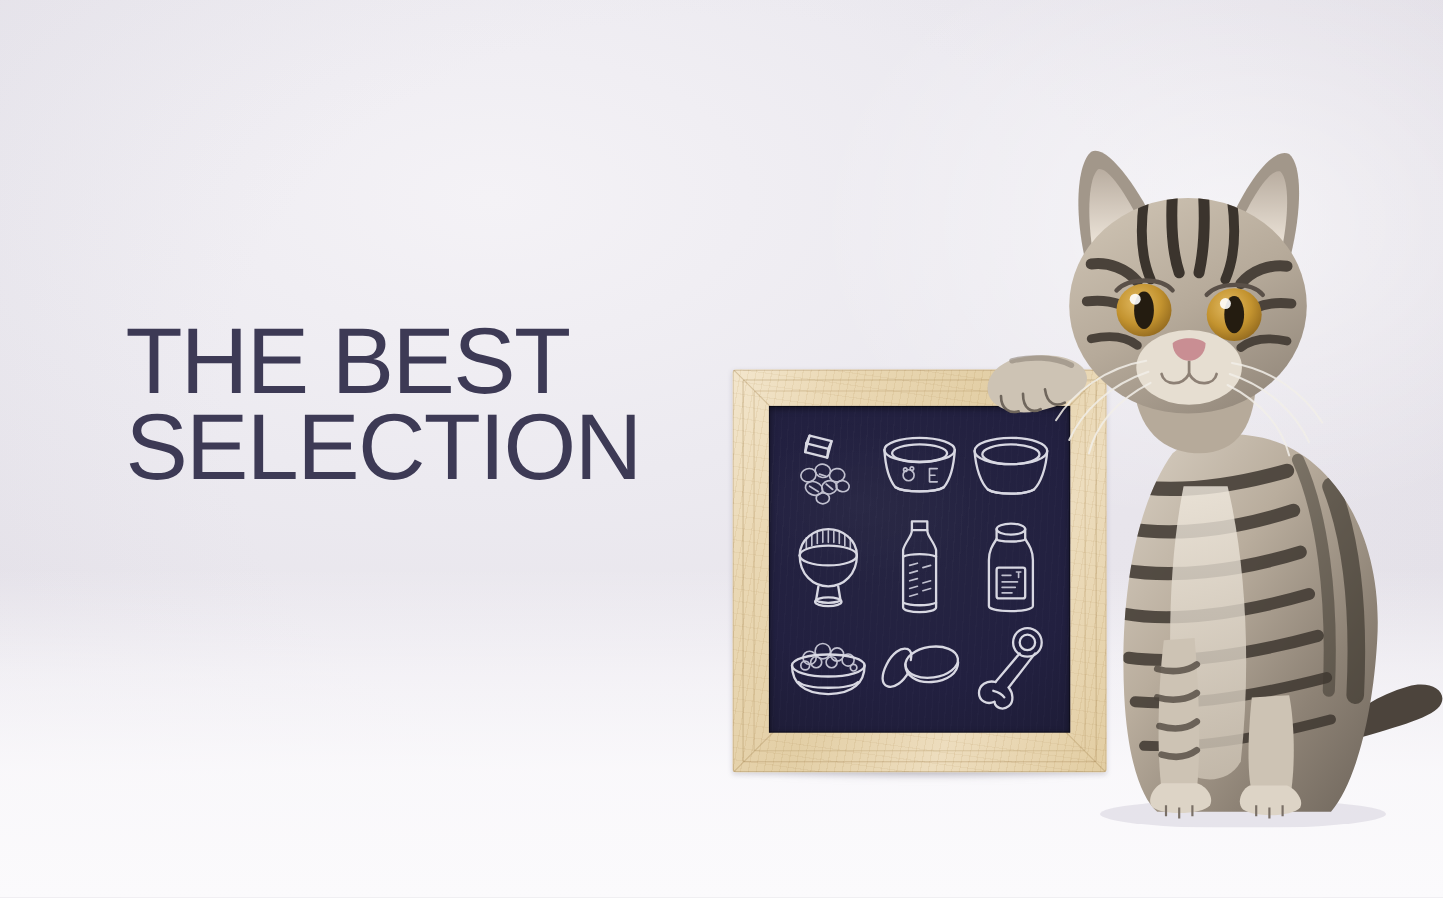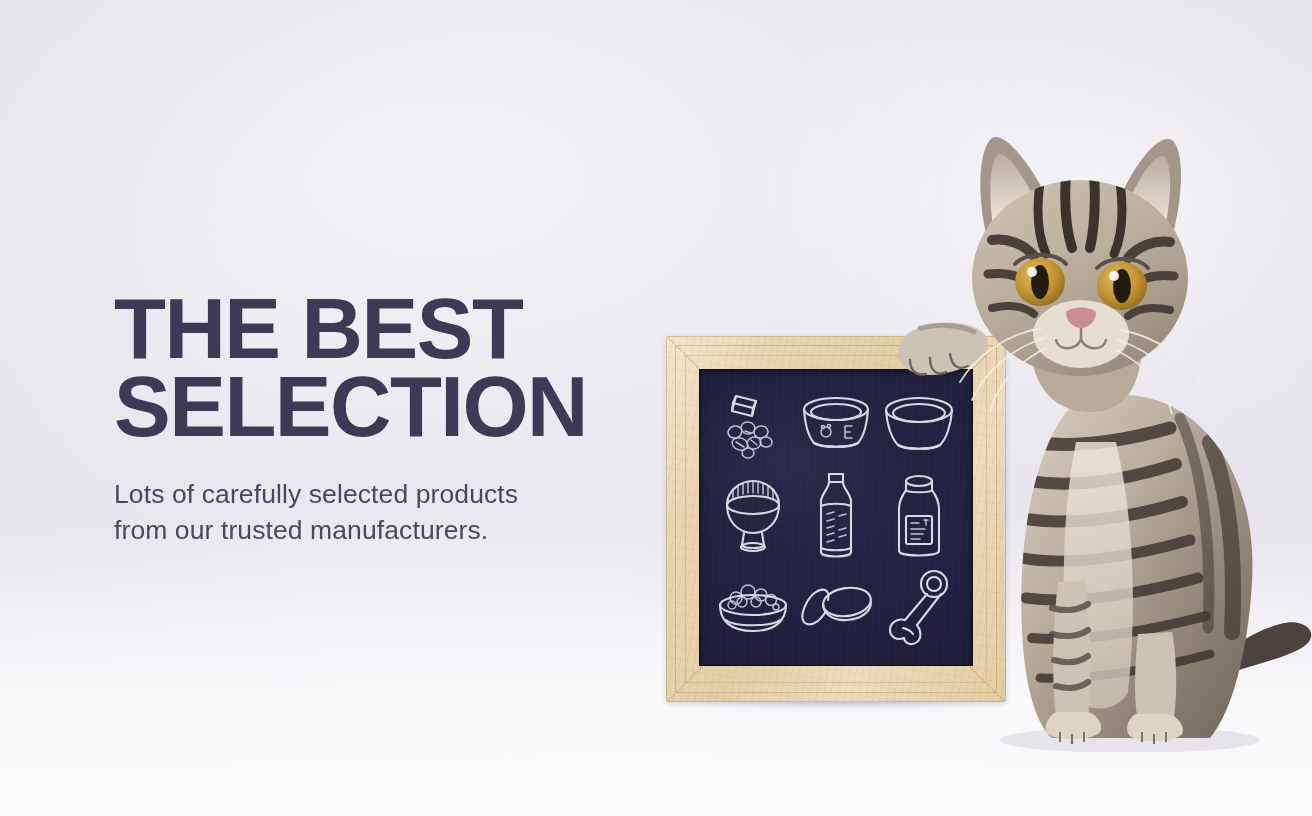--- a/index.html
+++ b/index.html
@@ -29,21 +29,21 @@
   .bg-sheen {
     position:absolute; left:55%; top:-10%; width:60%; height:70%;
     background: radial-gradient(ellipse at center, rgba(255,255,255,.55) 0%, rgba(255,255,255,0) 68%);
   }
 
   
   .copy { position:absolute; left:114px; top:290px; width:540px; }
   .headline {
     font-size:85px;
     line-height:.92;
-    font-weight:bold;
+    font-weight:normal;
     letter-spacing:-1.5px;
     color:#3d3a55;
     white-space:pre-line;
   }
   .subcopy {
     margin-top:30px;
     font-size:26.5px;
     line-height:1.36;
     font-weight:400;
     color:#4a4760;
@@ -138,22 +138,20 @@
 
 <div class="banner">
 
   <div class="bg-vignette"></div>
   <div class="bg-sheen"></div>
   <div class="bg-floor"></div>
 
   <div class="copy">
     <div class="headline">THE BEST
 SELECTION</div>
-    <div class="subcopy">Lots of carefully selected products
-from our trusted manufacturers.</div>
   </div>
 
   <div class="board-wrap">
     <div class="board-shadow"></div>
 
     <div class="frame">
       <div class="wood-grain"></div>
       <div class="miter">
         <i class="tl"></i>
           <i class="tr"></i>

